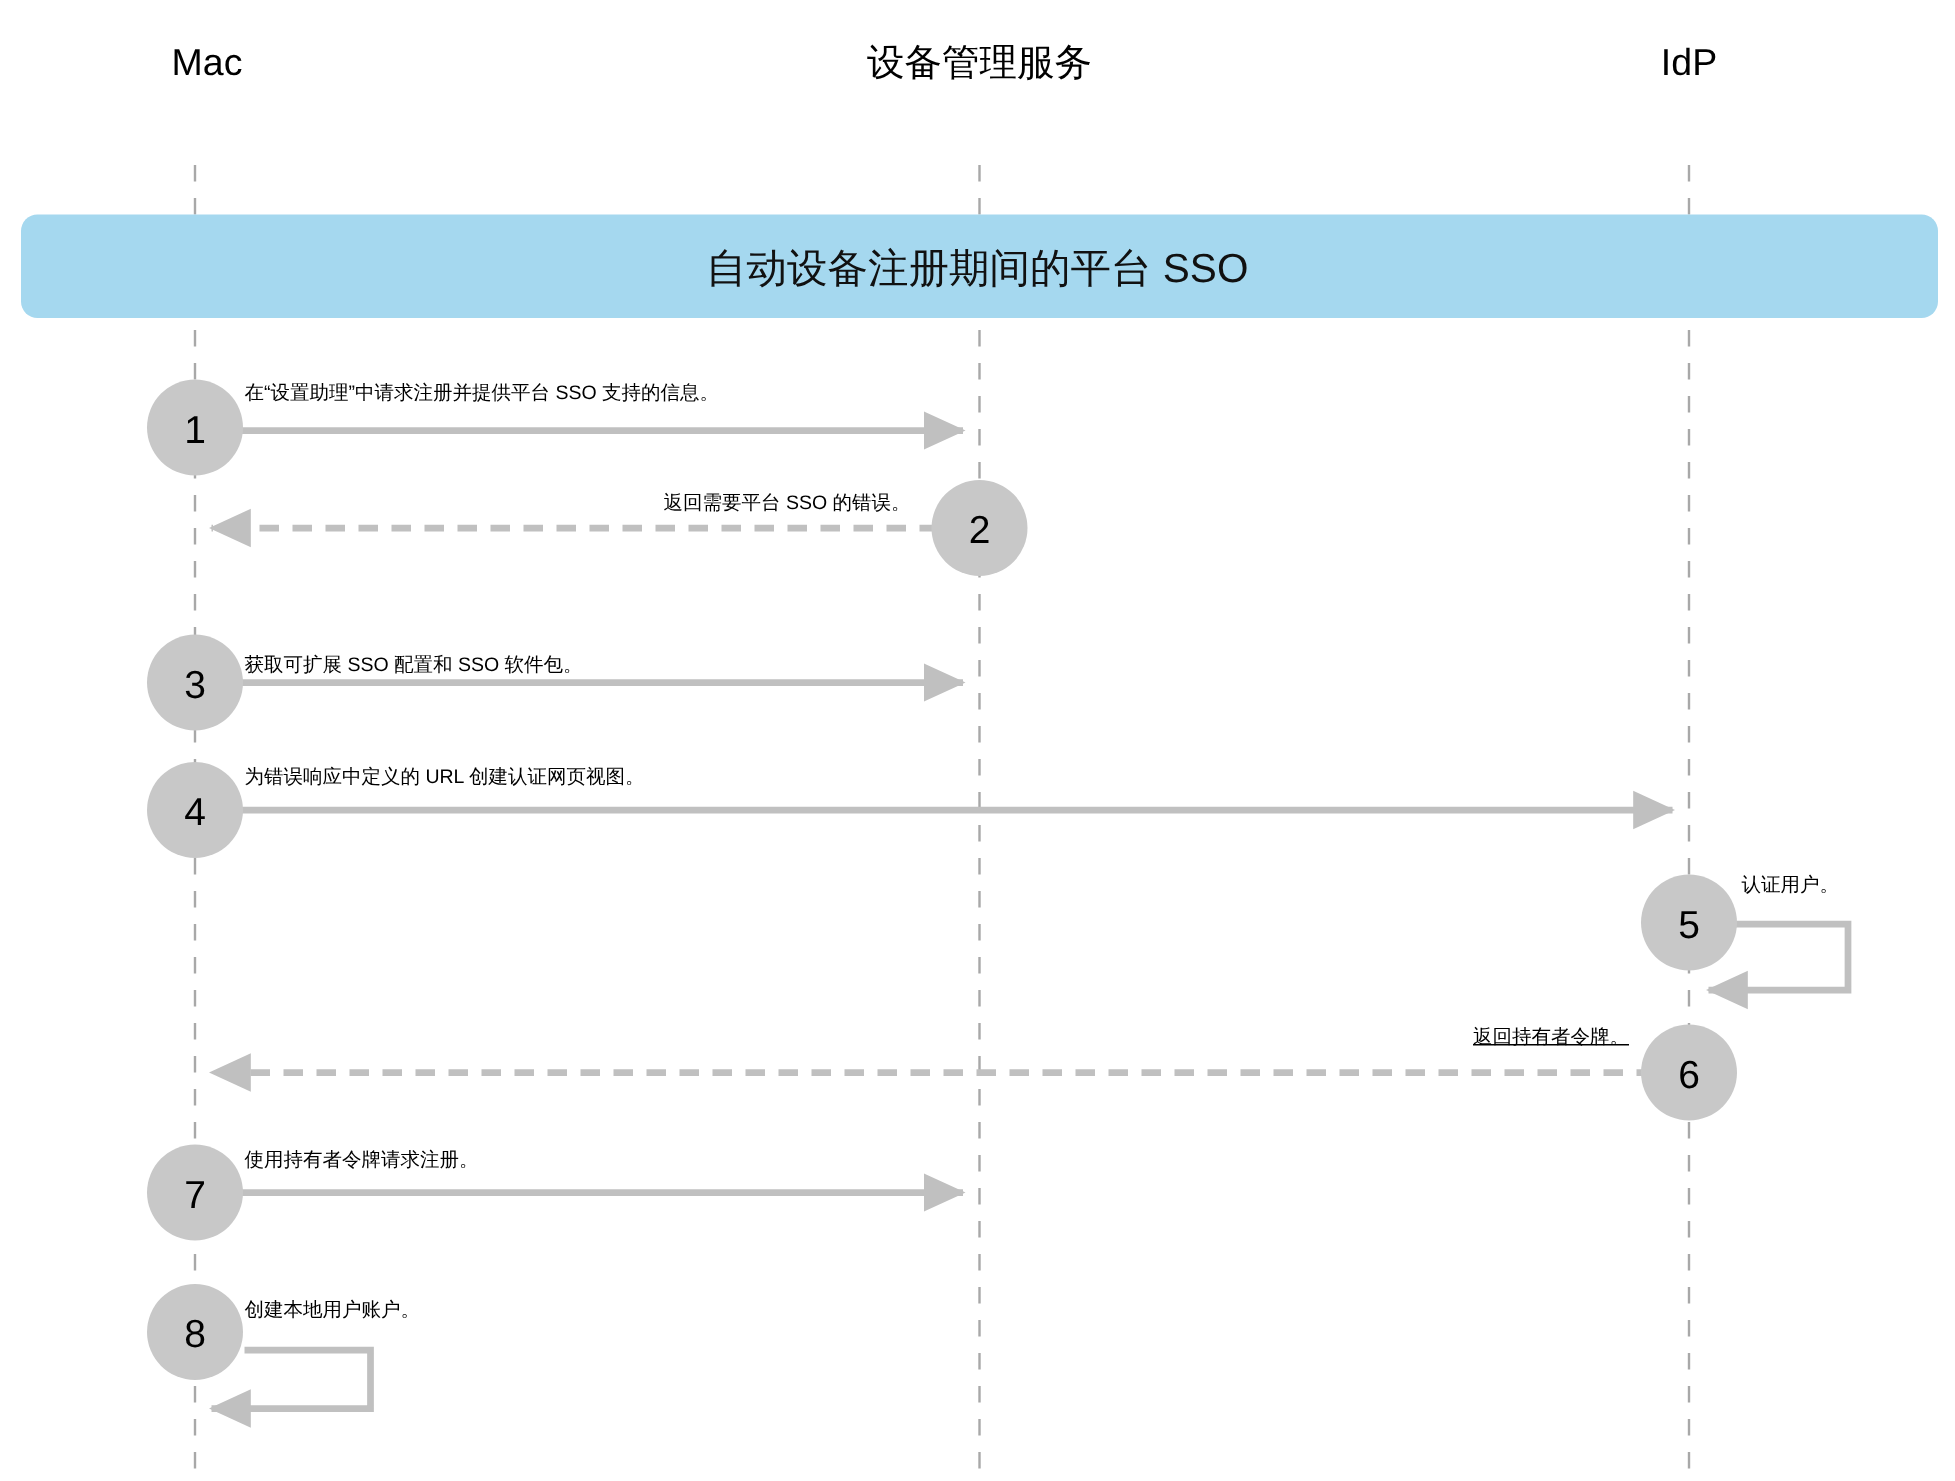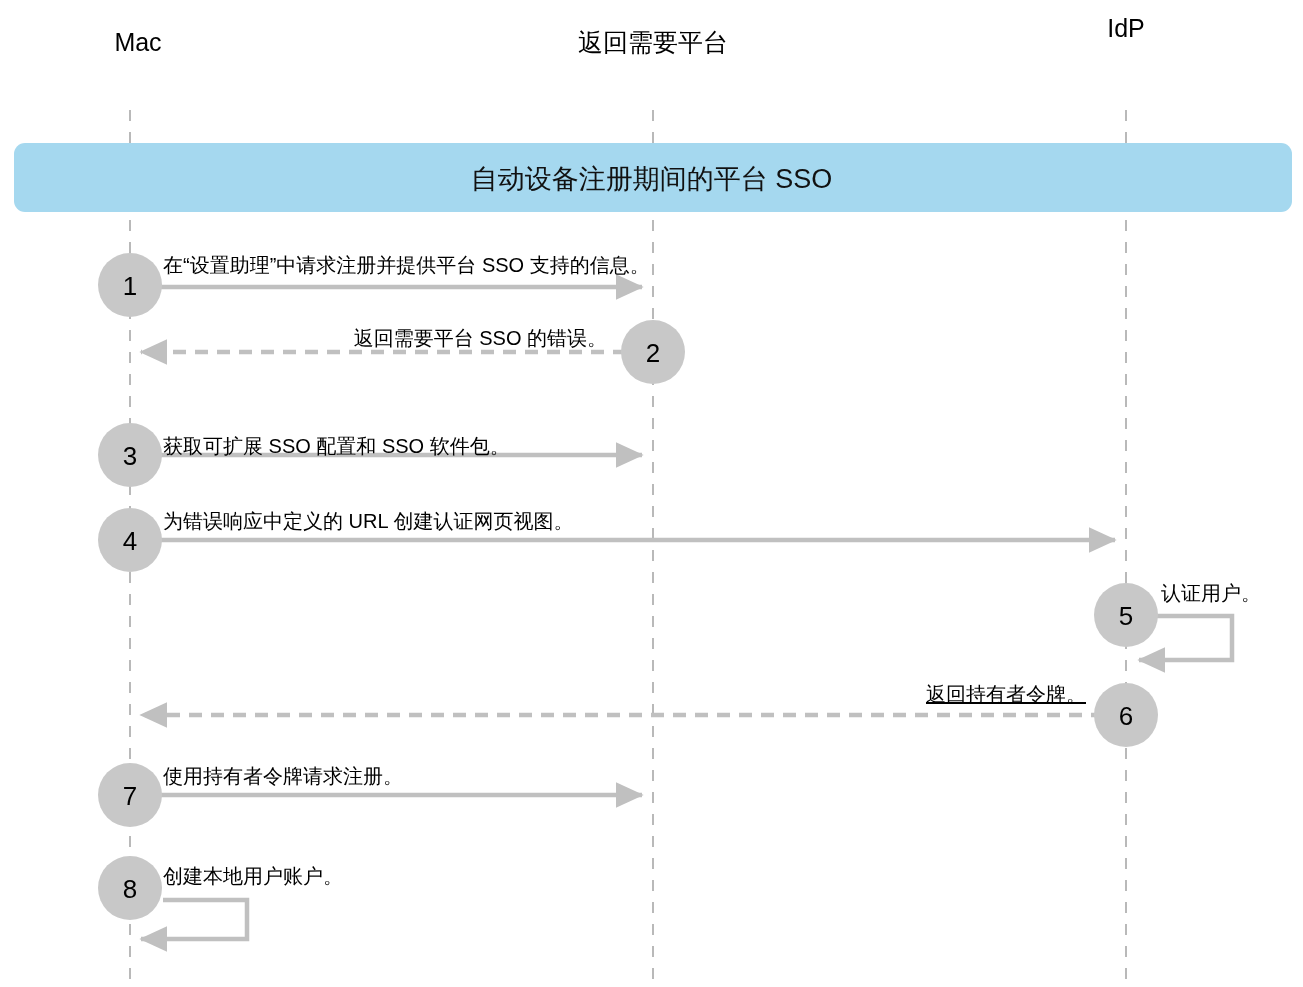--- a/index.html
+++ b/index.html
@@ -46,37 +46,37 @@
   .step-num {
     position: absolute;
     transform: translate(-50%, -50%);
     font-size: 26px;
     color: #000000;
     line-height: 1;
     text-align: center;
   }
   .msg-label {
     position: absolute;
-    font-size: 20px;
+    font-size: 13px;
     color: #000000;
     line-height: 1;
     white-space: nowrap;
   }
   .msg-label.right-aligned {
     transform: translateX(-100%);
   }
 </style>
 </head>
 <body>
 
 <div id="diagram-root">
 
   <div class="participant-label" style="left:138px; top:30px;">Mac</div>
-  <div class="participant-label" style="left:653px; top:30px;">返回需要平台</div>
-  <div class="participant-label" style="left:1126px; top:16px;">IdP</div>
+  <div class="participant-label" style="left:653px; top:30px;">设备管理服务</div>
+  <div class="participant-label" style="left:1126px; top:30px;">IdP</div>
 
   <svg id="seq-svg" viewBox="0 0 1303 987">
     <defs>
       <marker id="arrow-right" viewBox="0 0 10 10" refX="9.4" refY="5" markerWidth="6.2" markerHeight="6.2" orient="auto-start-reverse">
         <path d="M 0 0.4 L 10 5 L 0 9.6 z" fill="#c0c0c0"></path>
       </marker>
       <marker id="arrow-left" viewBox="0 0 10 10" refX="9.4" refY="5" markerWidth="6.2" markerHeight="6.2" orient="auto-start-reverse">
         <path d="M 0 0.4 L 10 5 L 0 9.6 z" fill="#c0c0c0"></path>
       </marker>
     </defs>

